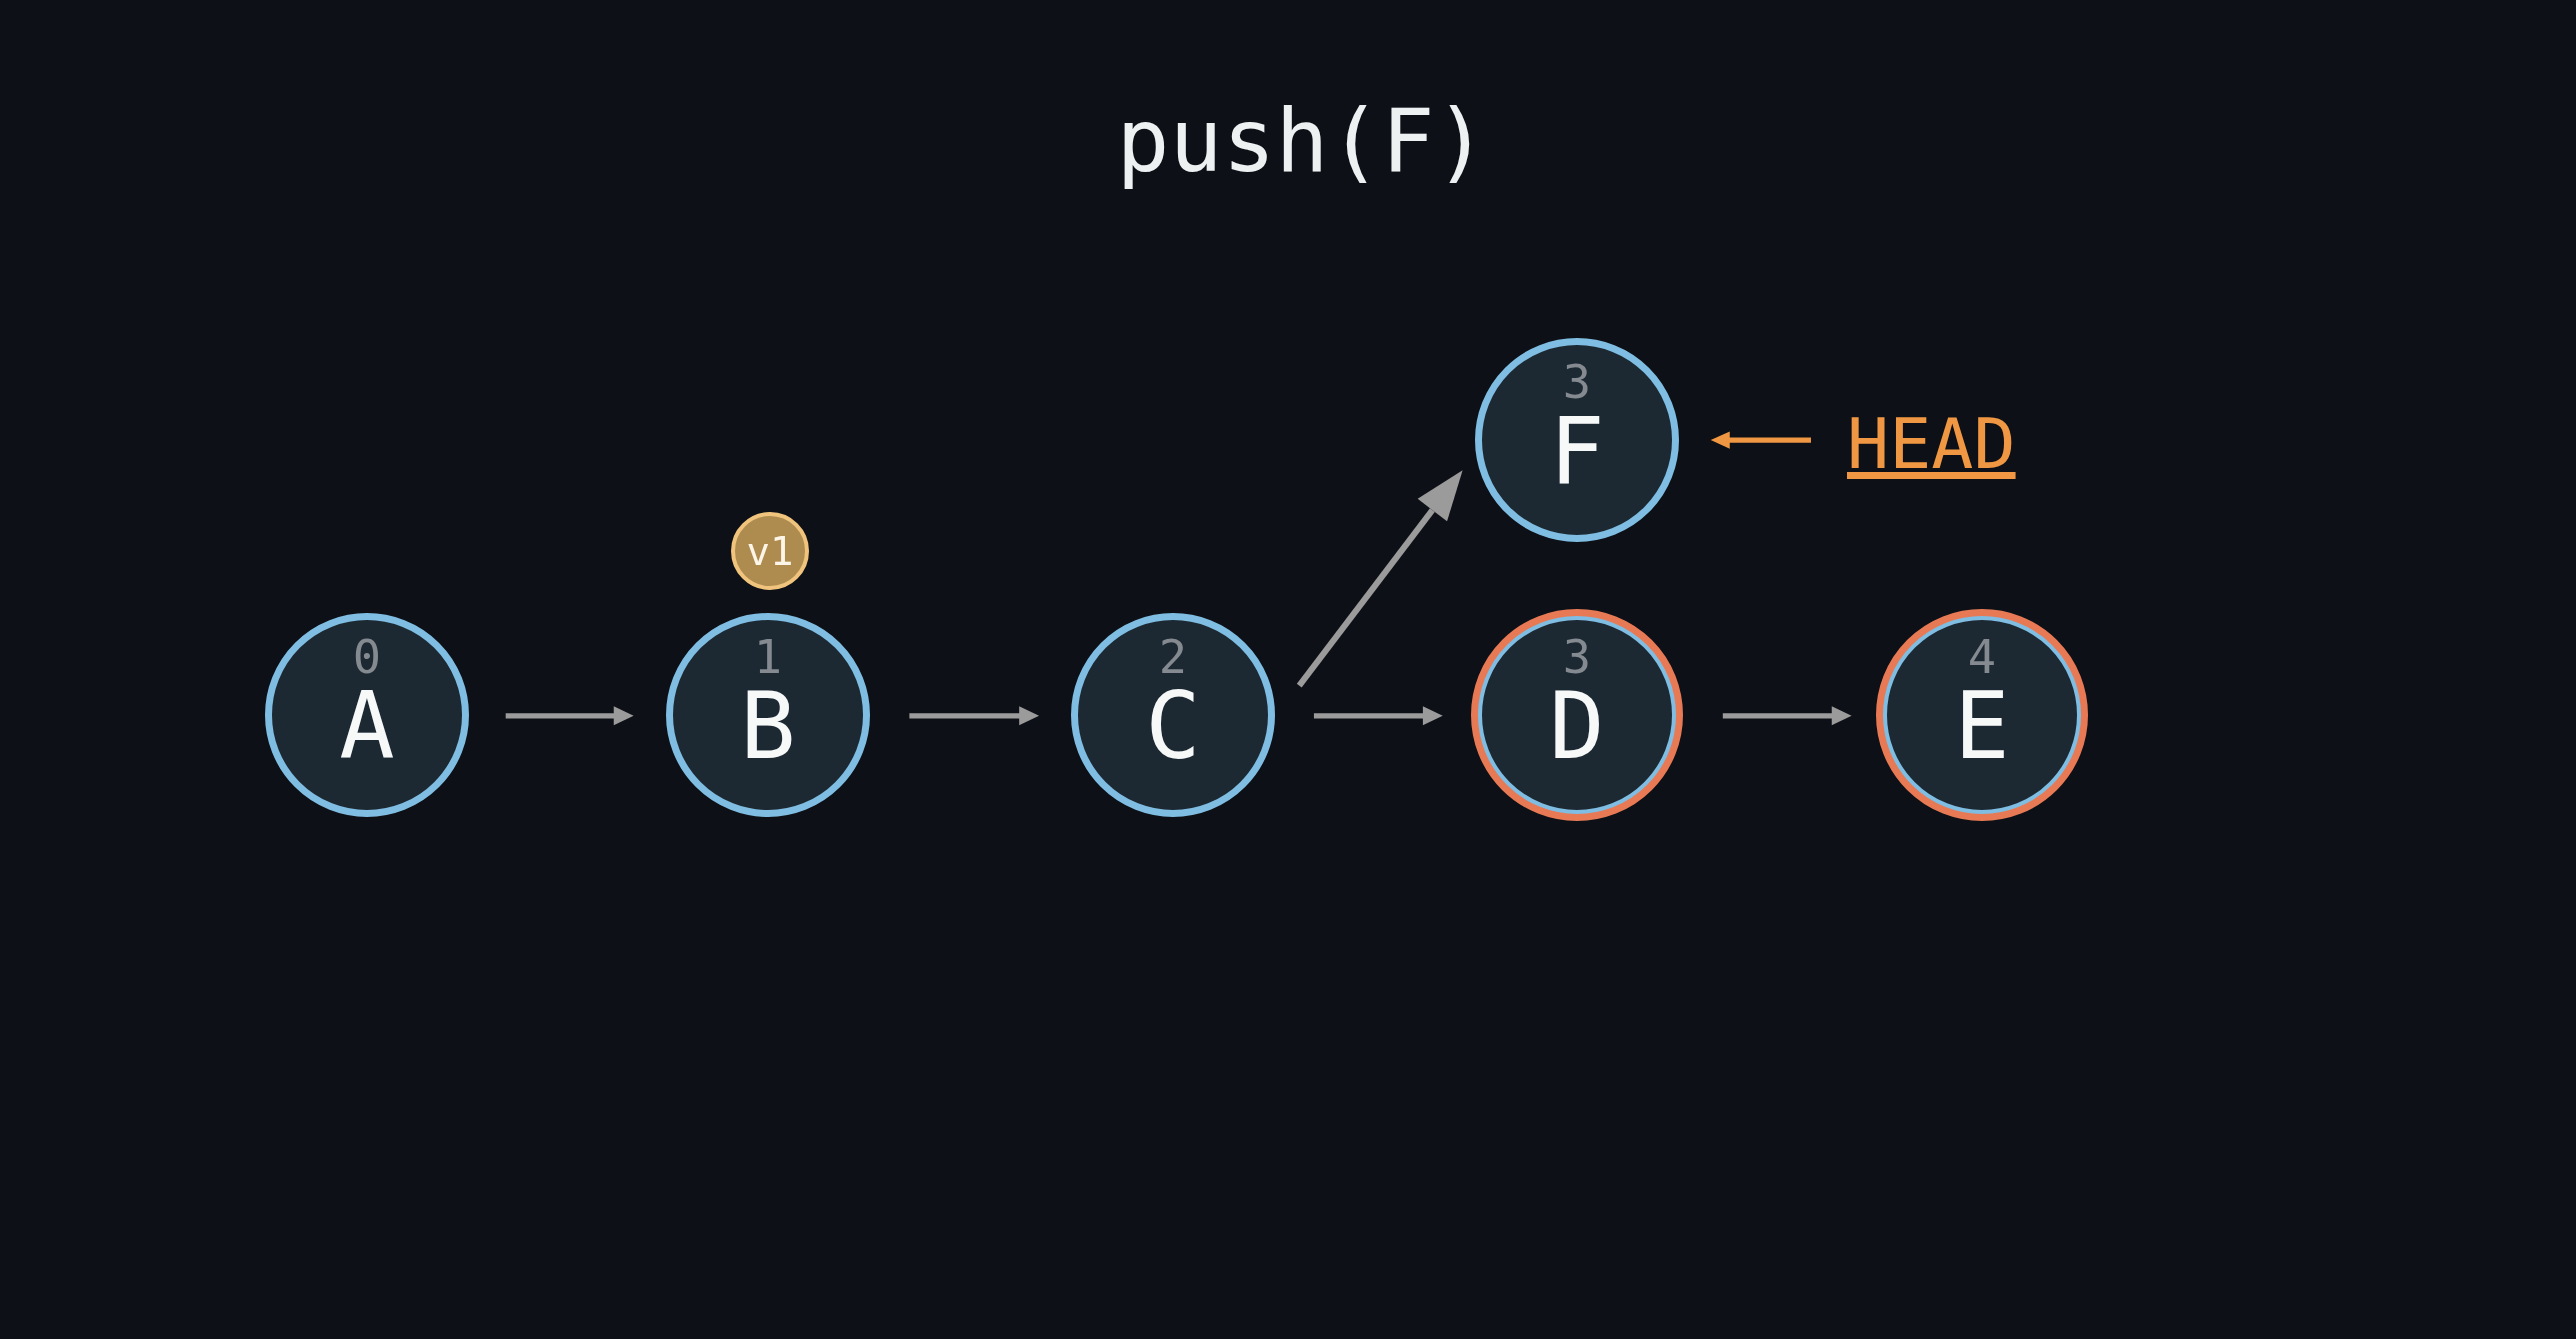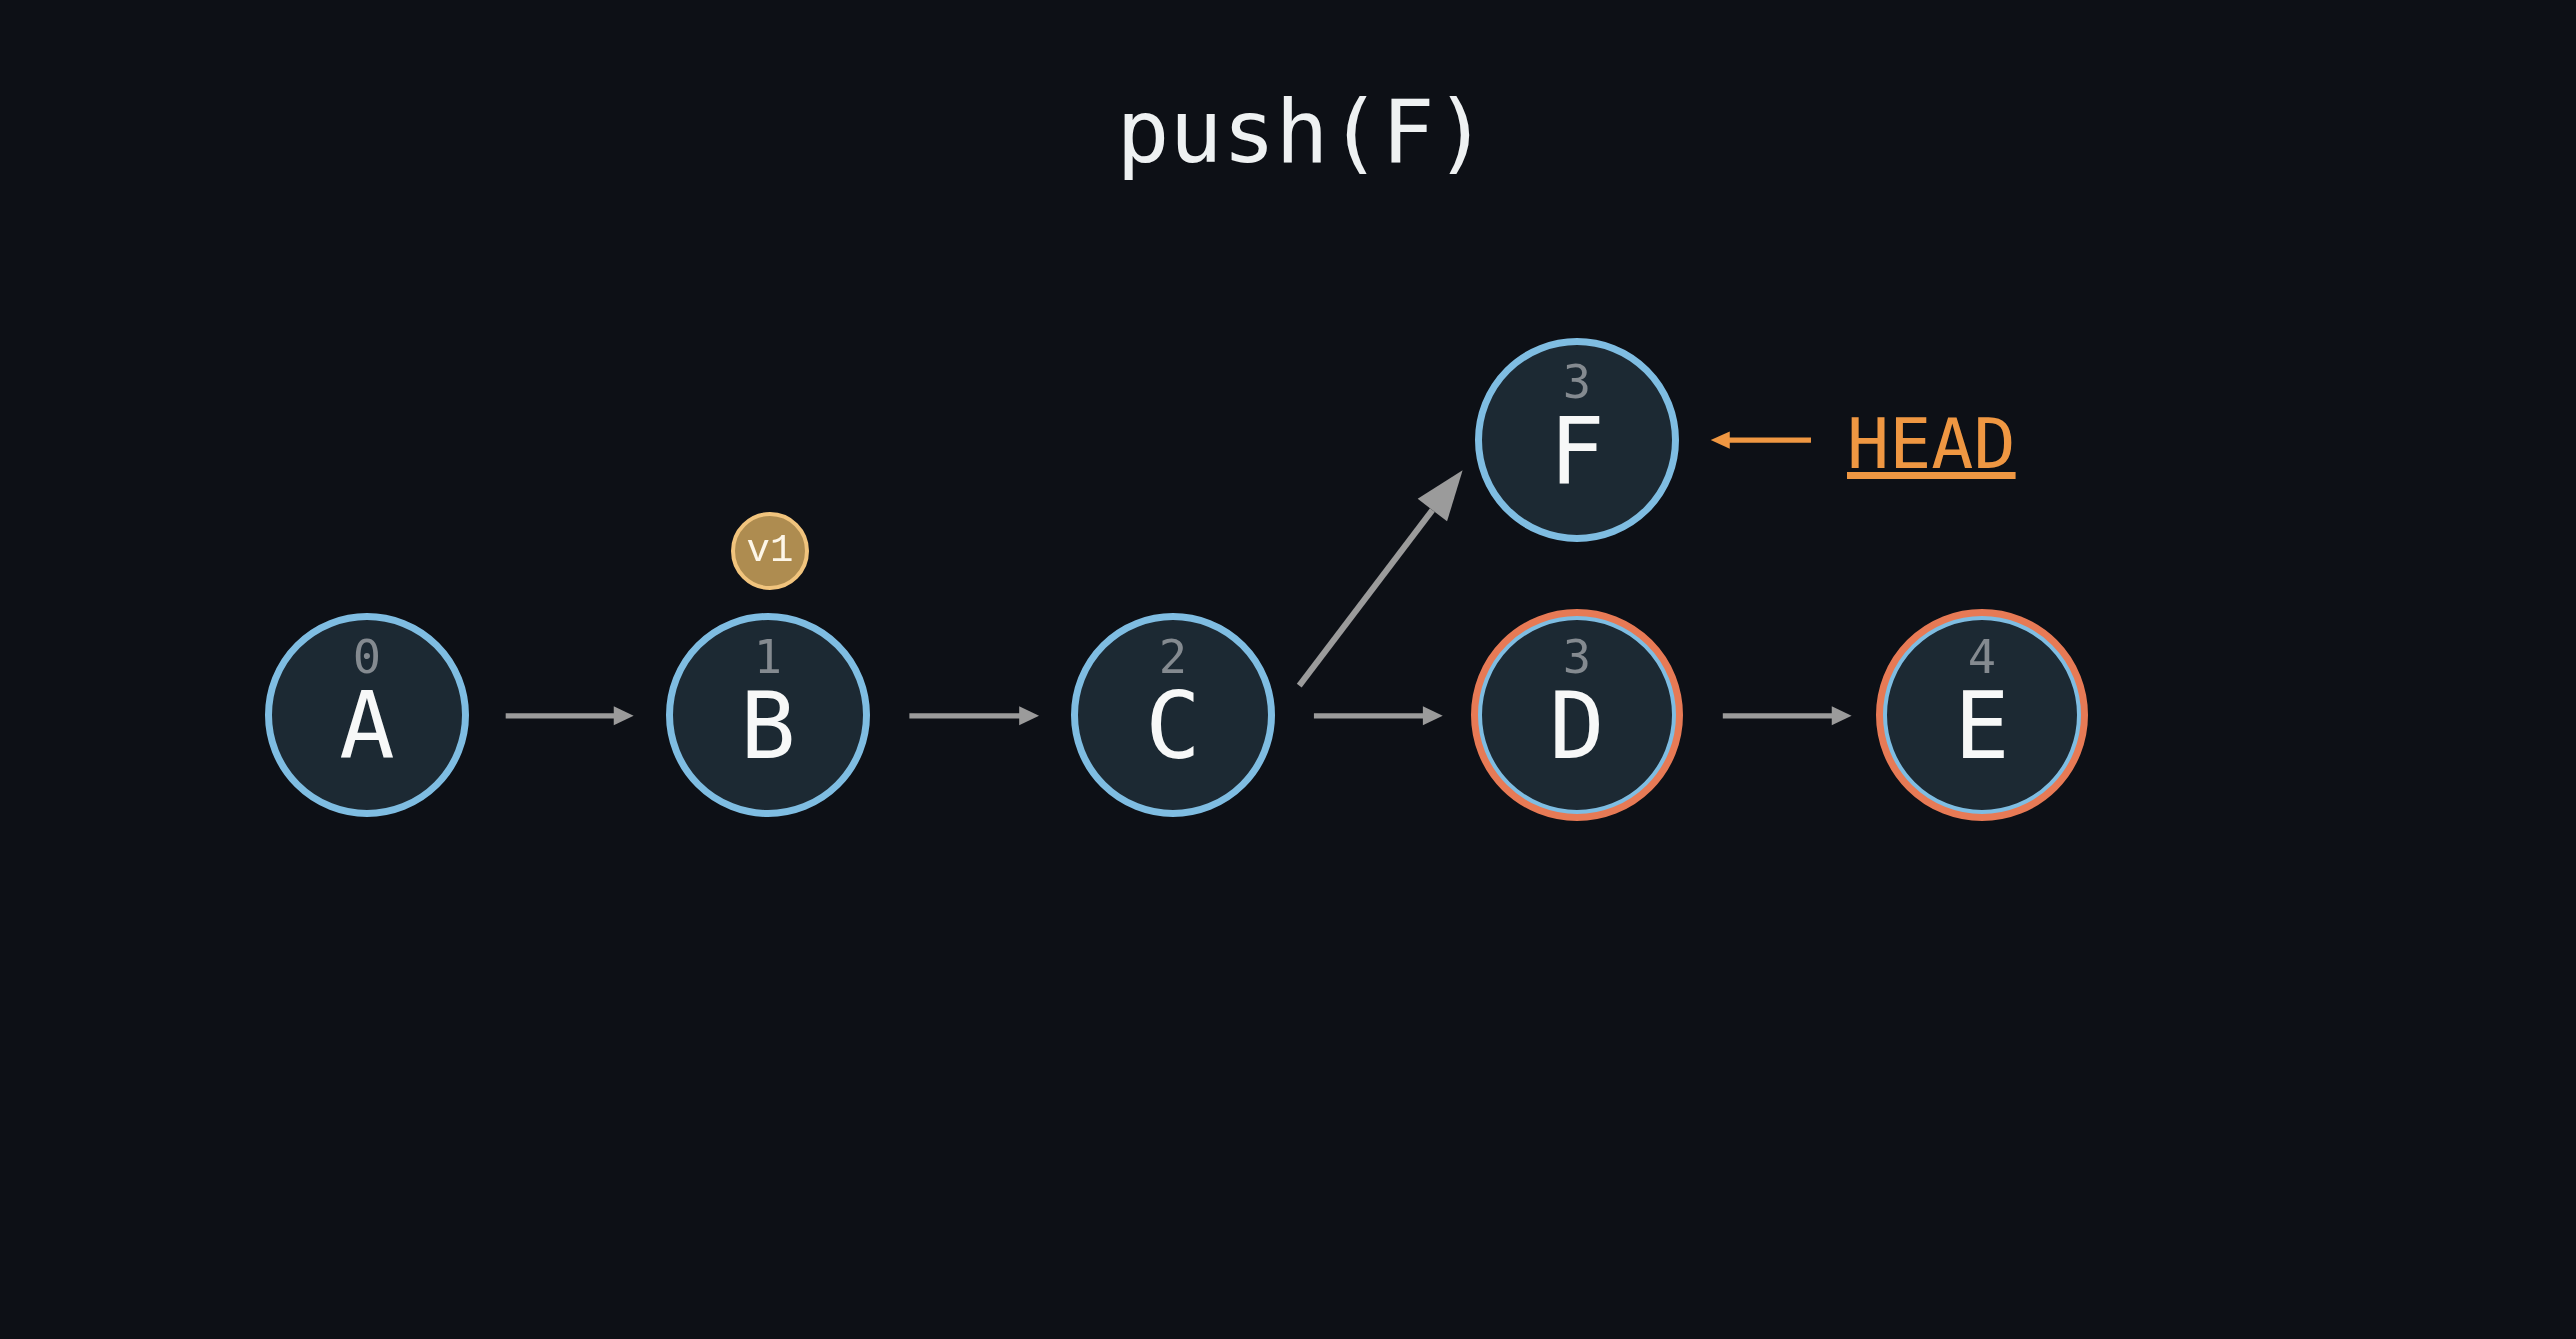--- a/index.html
+++ b/index.html
@@ -20,21 +20,21 @@
   html, body {
     width: 2576px; height: 1340px;
     background: var(--bg);
     overflow: hidden;
     font-family: "DejaVu Sans Mono", "Liberation Mono", monospace;
   }
   .stage { position: relative; width: 2576px; height: 1340px; }
 
   .title {
     position: absolute;
-    top: 88px; left: 0; width: 100%;
+    top: 97px; left: 0; width: 100%;
     text-align: center;
     font-size: 88px;
     line-height: 1;
     color: var(--title);
     letter-spacing: 0;
     padding-left: 28px;
   }
 
   .edges { position: absolute; inset: 0; }
 
@@ -83,21 +83,20 @@
   .badge {
     position: absolute;
     left: 731px; top: 512px;
     width: 78px; height: 78px;
     border: 4.3px solid var(--badge-border);
     border-radius: 50%;
     background: var(--badge-fill);
     display: flex;
     align-items: center;
     justify-content: center;
-    font-family: Liberation Mono, monospace;
   }
   .badge span {
     font-size: 39px;
     line-height: 1;
     color: var(--badge-text);
   }
 
   .head-label {
     position: absolute;
     left: 1847px; top: 409px;

